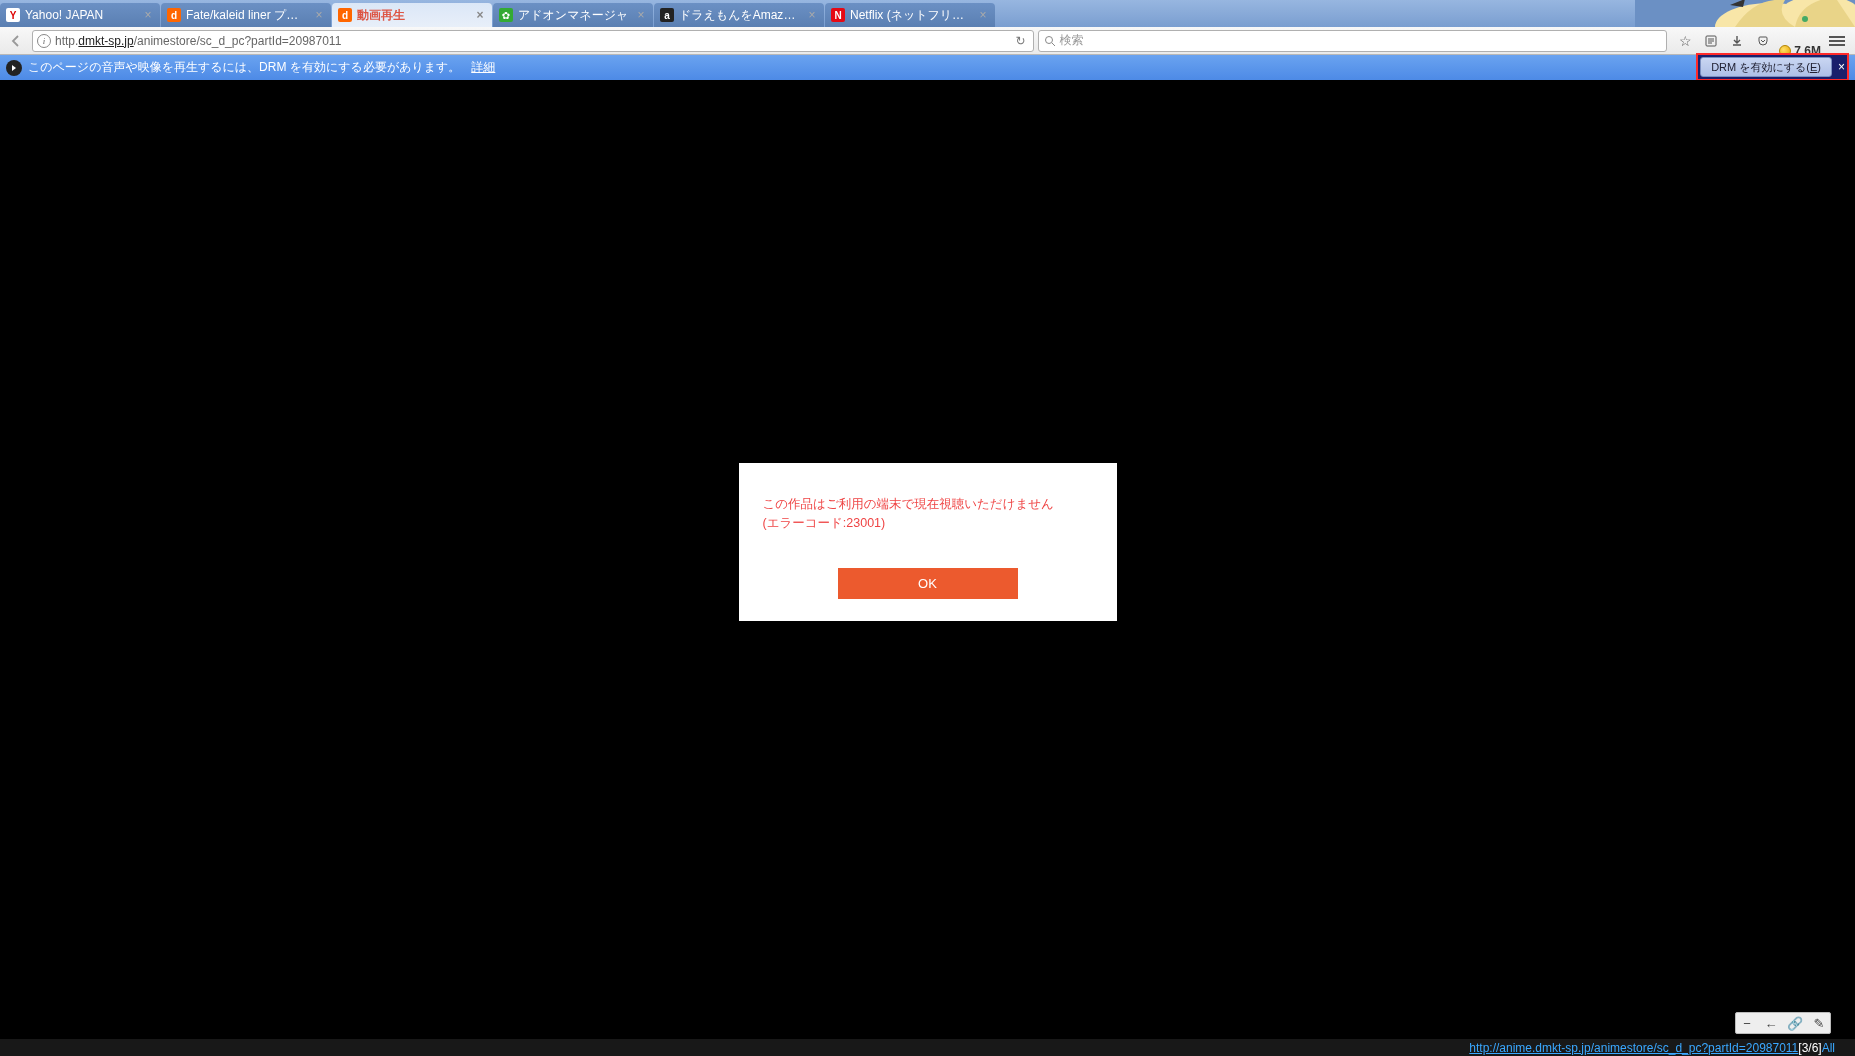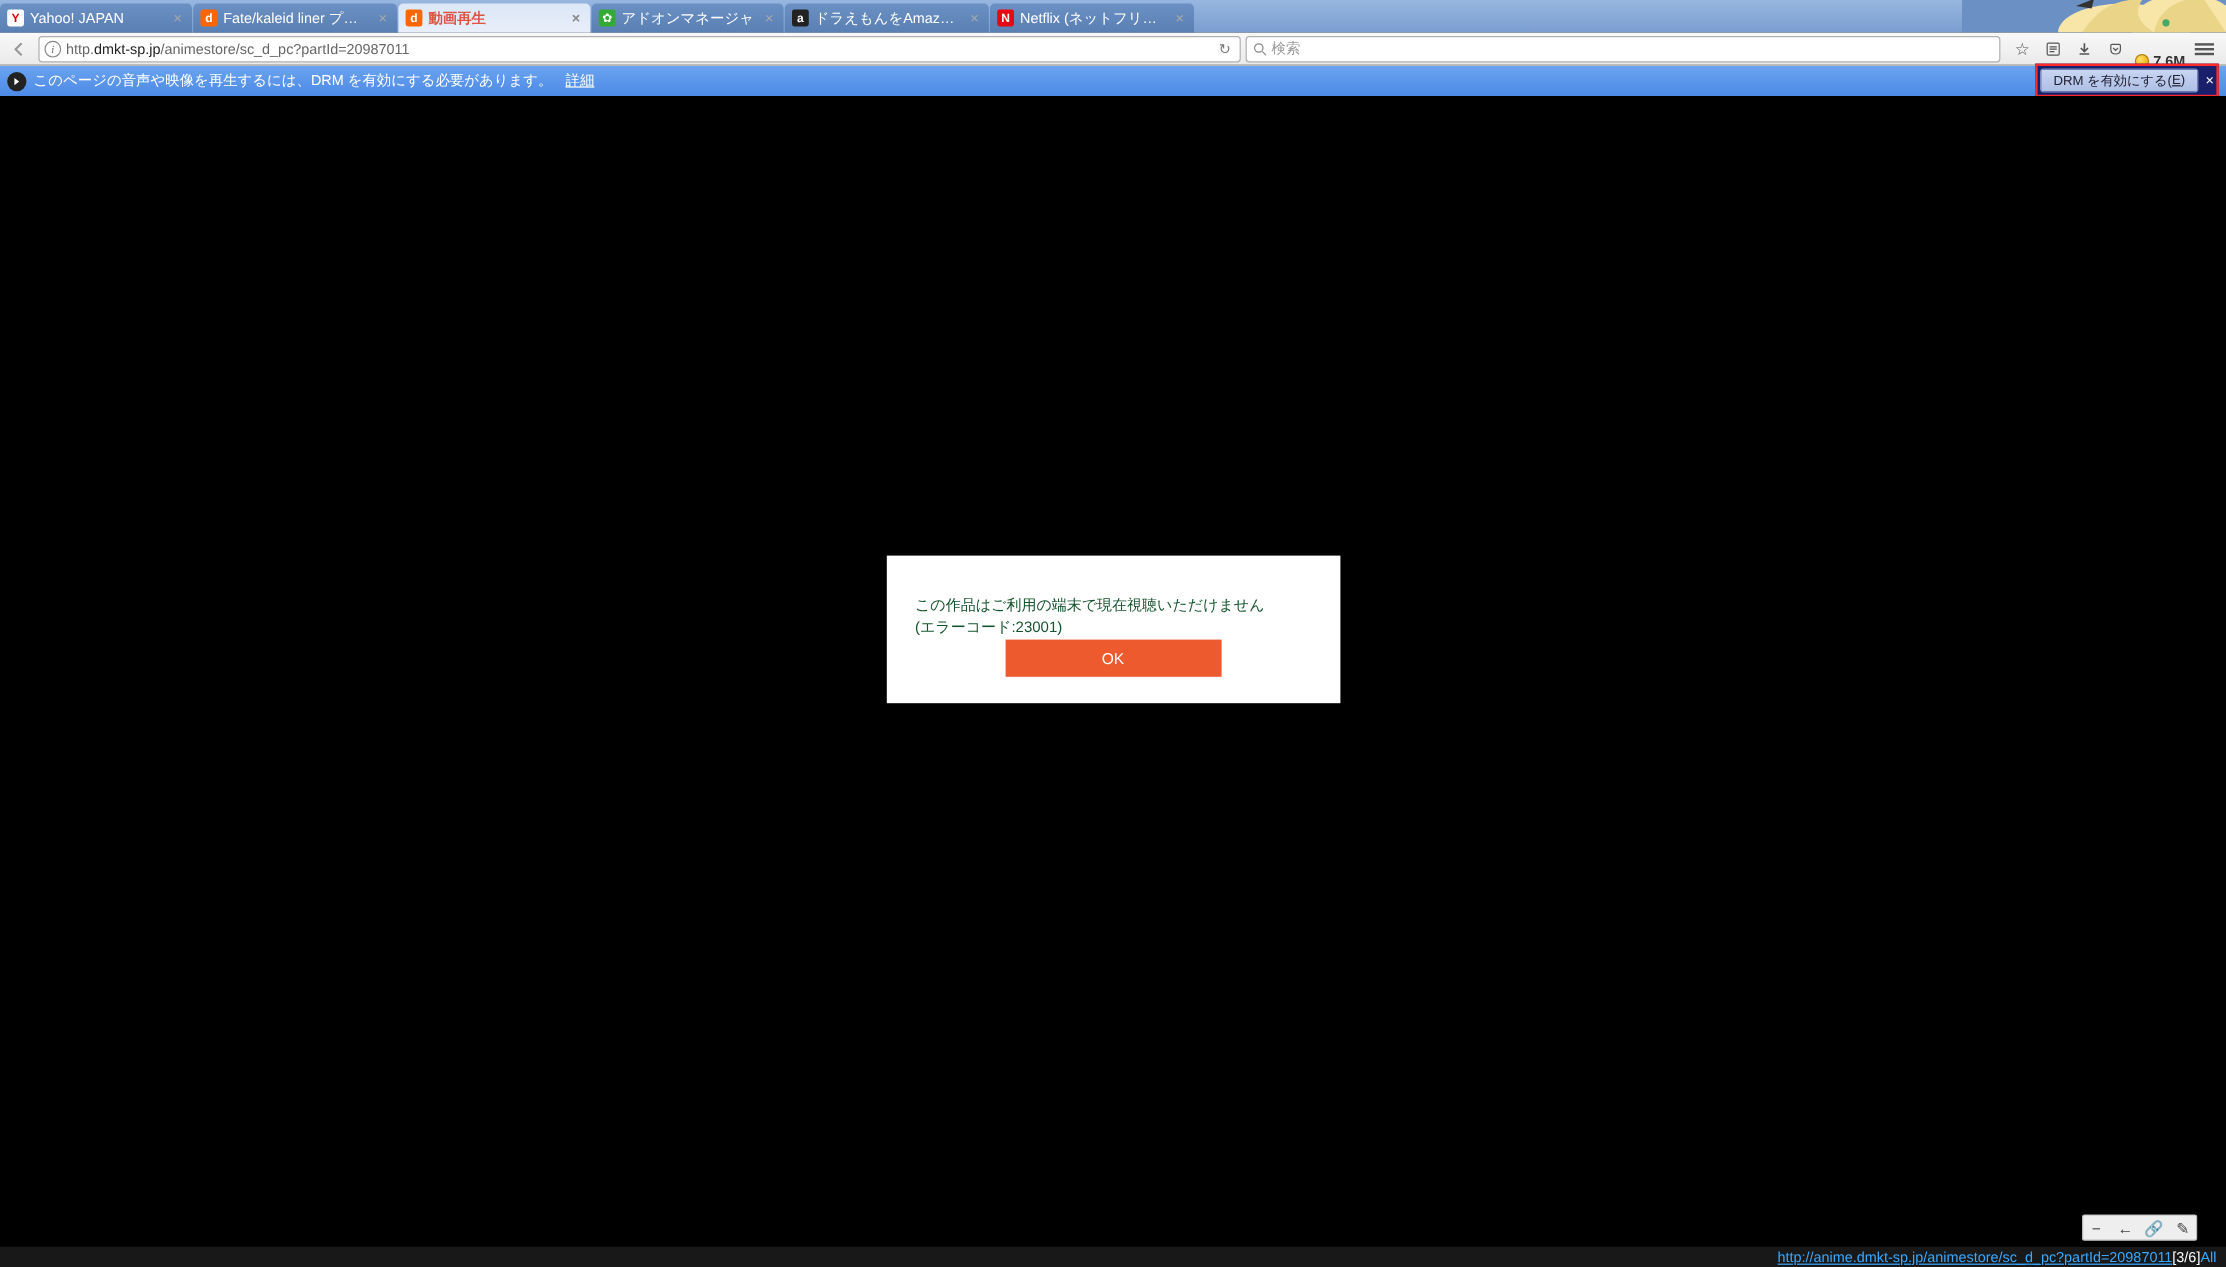--- a/index.html
+++ b/index.html
@@ -14,21 +14,21 @@
 .tab .close { width: 12px; height: 12px; display: flex; align-items: center; justify-content: center; color: #aaa; font-size: 12px; margin-left: 4px; }
 .tab.active .close { color: #888; }
 .persona { position: absolute; right: 0; top: -3px; height: 30px; width: 220px; overflow: hidden; }
 .persona svg { width: 100%; height: 100%; }
 
 
 .nav-bar { height: 28px; background: linear-gradient(#f8f8f8, #eaeaea); border-bottom: 1px solid #b8b8b8; display: flex; align-items: center; padding: 0 4px; gap: 4px; }
 .nav-btn { width: 24px; height: 24px; display: flex; align-items: center; justify-content: center; color: #888; border-radius: 3px; }
 .url-bar { flex: 1.6; height: 22px; background: #fff; border: 1px solid #b0b0b0; border-radius: 3px; display: flex; align-items: center; padding: 0 4px; font-size: 12px; color: #666; }
 .url-bar .info-icon { width: 14px; height: 14px; border: 1px solid #888; border-radius: 50%; display: flex; align-items: center; justify-content: center; font-size: 9px; margin-right: 4px; color: #666; font-style: italic; font-family: serif; }
-.url-bar .url-text .dom { color: #222; }
+.url-bar .url-text .dom { color: #222; text-decoration: underline; }
 .url-bar .reload { width: 16px; text-align: center; color: #777; }
 .search-bar { flex: 1; height: 22px; background: #fff; border: 1px solid #b0b0b0; border-radius: 3px; display: flex; align-items: center; padding: 0 4px; font-size: 12px; color: #999; }
 .search-bar .mag { width: 14px; height: 14px; margin-right: 3px; color: #888; display:flex; align-items:center; justify-content:center;}
 .toolbar-icons { display: flex; align-items: center; gap: 6px; padding: 0 4px; color: #555; font-size: 14px; }
 .toolbar-icons .ti { width: 20px; height: 20px; display:flex; align-items:center; justify-content:center; }
 .mem-badge { display:flex; align-items:center; gap:3px; font-weight:bold; color:#333; font-size:12px;margin-top:21px;}
 .mem-badge .dot { width:12px; height:12px; border-radius:50%; background: radial-gradient(circle at 35% 35%, #ffe066, #e6a100); border:1px solid #b48400;}
 .hamburger { display:flex; flex-direction:column; gap:2px; width:16px; }
 .hamburger span { height:2px; background:#555; }
 
@@ -39,29 +39,29 @@
 .drm-wrap { position: absolute; right: 6px; top: -2px; height: 28px; padding: 2px; border: 2px solid #ff2a2a; background: #1a1f6b; display:flex; align-items:center;}
 .drm-btn { height: 20px; padding: 0 10px; background: linear-gradient(#c9d6f2, #aebfe6); border: 1px solid #7b8fc0; border-radius: 3px; font-size: 11px; color: #223; display:flex; align-items:center;justify-content:space-between;}
 .drm-btn .ul { text-decoration: underline; }
 .drm-wrap .xclose { color:#fff; font-size:12px; margin-left:6px; }
 
 
 .content { position: absolute; top: 80px; left: 0; right: 0; bottom: 17px; background: #000; }
 
 
 .dialog { position: absolute; width: 378px; background: #fff; left: 50%; top: 383px; transform: translateX(-50%); padding: 32px 24px 22px; }
-.dialog .msg { font-size: 12.5px; color: #14532d; line-height: 1.5; margin-bottom: 0; }
+.dialog .msg { font-size: 12.5px; color: #ef4444; line-height: 1.5; margin-bottom: 35px; }
 .dialog .ok-btn { width: 180px; height: 31px; background: #ec5a2e; color: #fff; font-size: 13px; display: flex; align-items: center; justify-content: center; margin: 0 auto; border:none; cursor:pointer;}
 
 
 .mini-tb { position: absolute; right: 24px; bottom: 5px; height: 22px; background: #eee; border: 1px solid #bbb; border-radius: 2px; display: flex; align-items: center; padding: 0 4px; gap: 10px; color: #444; font-size: 13px;}
 .mini-tb .mi { width:14px; display:flex; align-items:center; justify-content:center; }
 
 
-.status-bar { position: absolute; left: 0; right: 0; bottom: 0; height: 17px; background: #181818; color: #3aa8ff; font-family: "Consolas", monospace; font-size: 12px; display: flex; align-items: center; justify-content: flex-end; padding: 0 8px; }
+.status-bar { position: absolute; left: 0; right: 0; bottom: 0; height: 17px; background: #181818; color: #3aa8ff; font-family: "Consolas", monospace; font-size: 12px; display: flex; align-items: center; justify-content: flex-end; padding: 0 20px; }
 .status-bar .seg { color:#ffffff; }
 .status-bar .all { color:#3aa8ff; margin-left:0;}
 .status-bar a { color:#3aa8ff; text-decoration: underline; }
 
 
 .fv-y { background:#fff; color:#d00; font-weight:bold; }
 .fv-d { background:#f60; color:#fff; font-weight:bold; }
 .fv-p { background:#3a3; color:#fff; }
 .fv-a { background:#222; color:#fff; font-weight:bold; }
 .fv-n { background:#e50914; color:#fff; font-weight:bold; }

